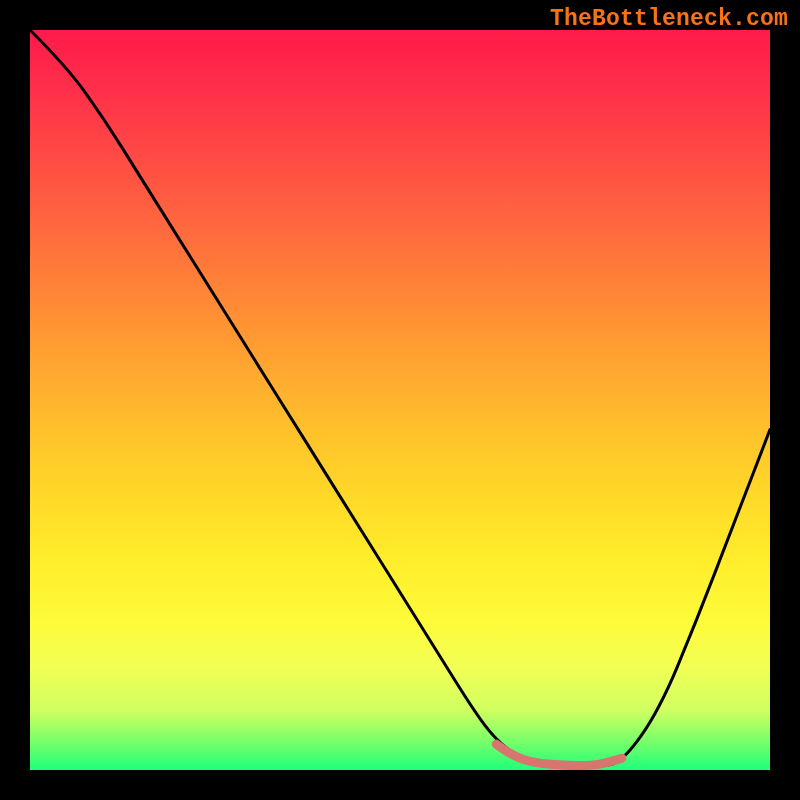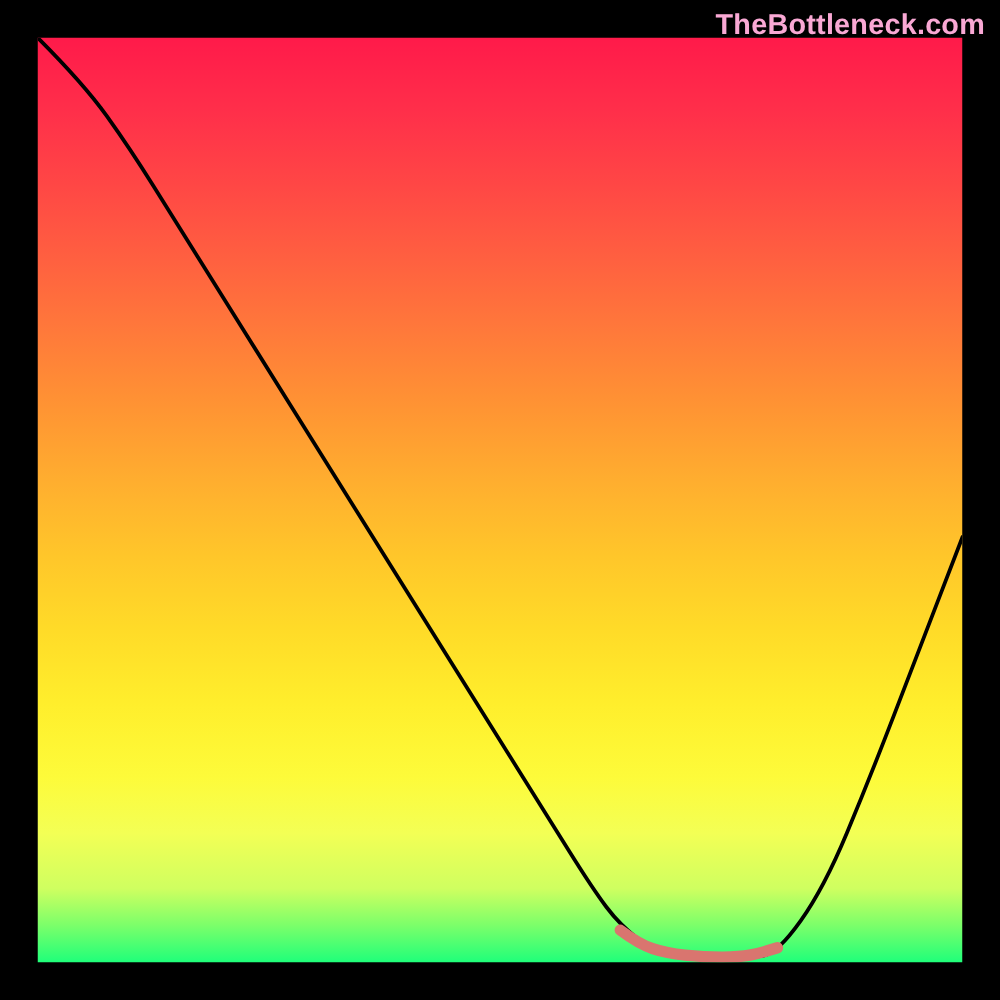--- a/index.html
+++ b/index.html
@@ -43,24 +43,24 @@
       #f3ff55 86%,
       #cfff60 92%,
       #7bff6a 96%,
       #1fff7a 100%
     );
   }
   .watermark {
     position: absolute;
     top: 6px;
     right: 12px;
-    font-family: Liberation Sans, sans-serif;
+    font-family: Liberation Mono, monospace;
     font-size: 23px;
     font-weight: 600;
-    color: #f9a8d4;
+    color: #f97316;
     letter-spacing: 0.2px;
     user-select: none;
   }
   svg.curves {
     position: absolute;
     left: 0; top: 0;
     width: 100%; height: 100%;
   }
   .curve-black-thick {
     fill: none;

